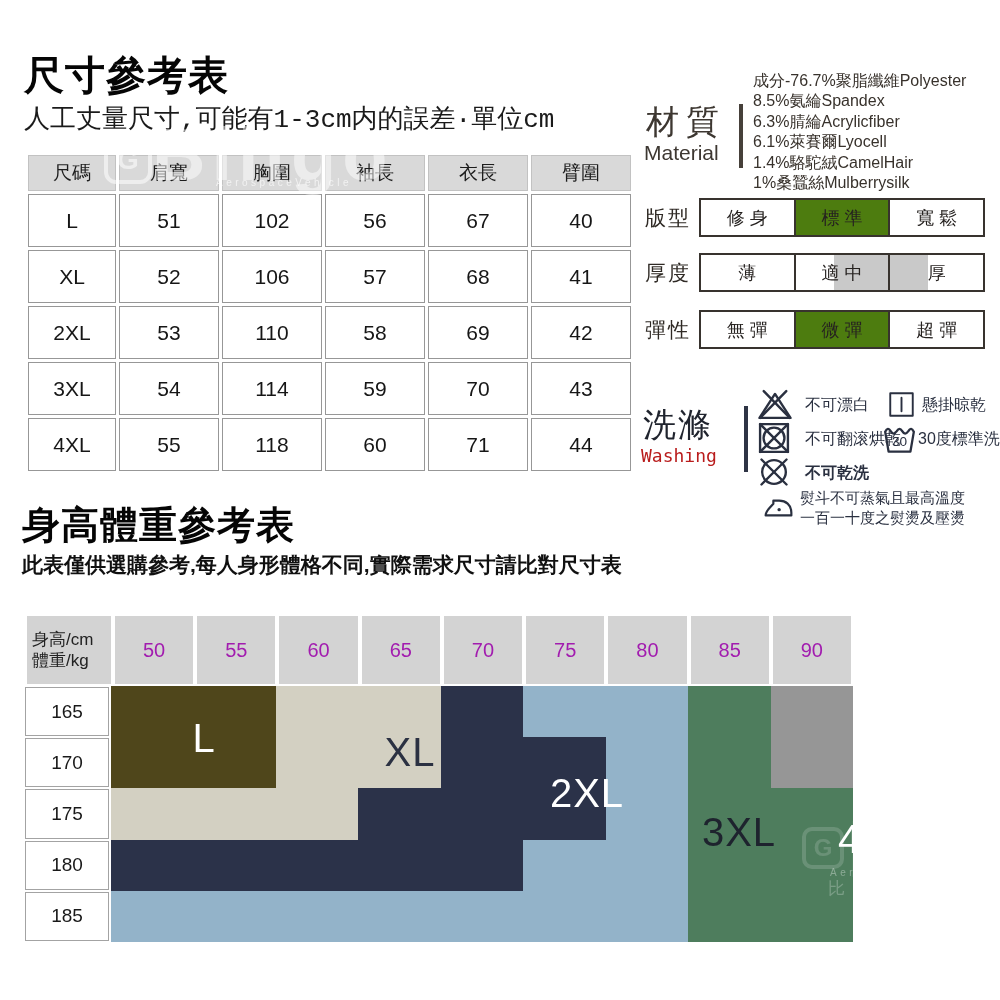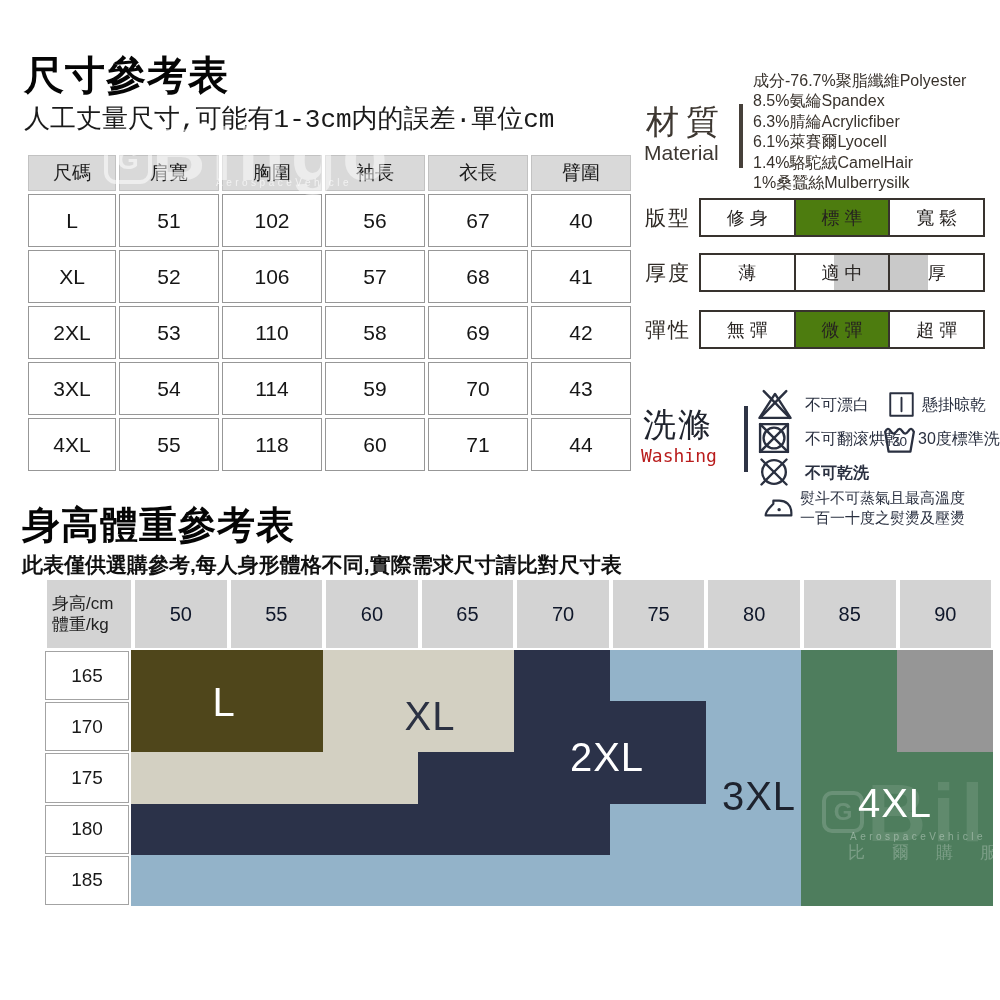--- a/index.html
+++ b/index.html
@@ -41,27 +41,27 @@
   .wash-en{left:641px;top:445px;font-family:"DejaVu Sans Mono",monospace;font-size:18px;color:#b91c1c;}
   .wash-divider{left:744px;top:406px;width:4px;height:66px;background:#2e3445;}
   .wash-box{left:755px;top:384px;width:245px;height:155px;}
   .wicon{position:absolute;}
   .wlabel{position:absolute;font-size:16px;color:#2a3040;white-space:nowrap;}
   .wnote{position:absolute;font-size:15px;line-height:19px;color:#2a3040;white-space:nowrap;}
   .wicon svg{stroke:#2a3040;fill:none;stroke-width:1.7;stroke-linejoin:round;stroke-linecap:round;}
   .wicon svg text{stroke:none;fill:#2a3040;font-family:"Liberation Sans",sans-serif;}
 
   
-  .hw-chart{left:25px;top:578px;width:948px;height:330px;overflow:hidden;margin-left:20px;}
+  .hw-chart{left:25px;top:614px;width:828px;height:330px;overflow:hidden;}
   .hw-header{display:flex;height:72px;}
   .hw-corner{width:84px;margin:2px;background:#d3d3d3;display:flex;flex-direction:column;
              justify-content:center;padding-left:5px;box-sizing:border-box;
              font-size:17px;line-height:21px;color:#222;}
   .hw-hcell{flex:1;margin:2px;background:#d3d3d3;display:flex;align-items:center;justify-content:center;
-            font-size:20px;color:#0f172a;}
+            font-size:20px;color:#a21caf;}
   .hw-row{display:flex;height:51.2px;}
   .hw-rlabel{width:84px;box-sizing:border-box;border:1px solid #a3a3a3;margin:1px 2px 1px 0;
              background:#fff;display:flex;align-items:center;justify-content:center;
              font-size:19px;color:#191919;}
   .hw-cell{flex:1;}
   .ov-label{position:absolute;transform:translate(-50%,-50%);font-size:40px;letter-spacing:1px;}
 
   
   .wm{pointer-events:none;white-space:nowrap;}
   .wm-top-logo{left:104px;top:136px;width:40px;height:40px;border:4px solid rgba(255,255,255,0.55);

